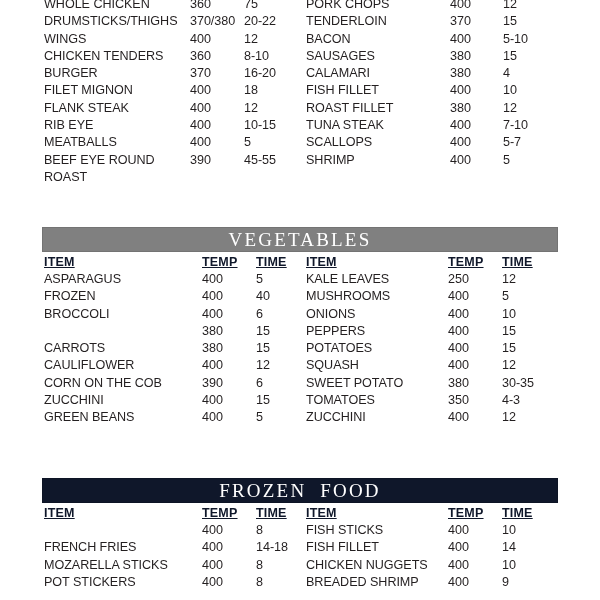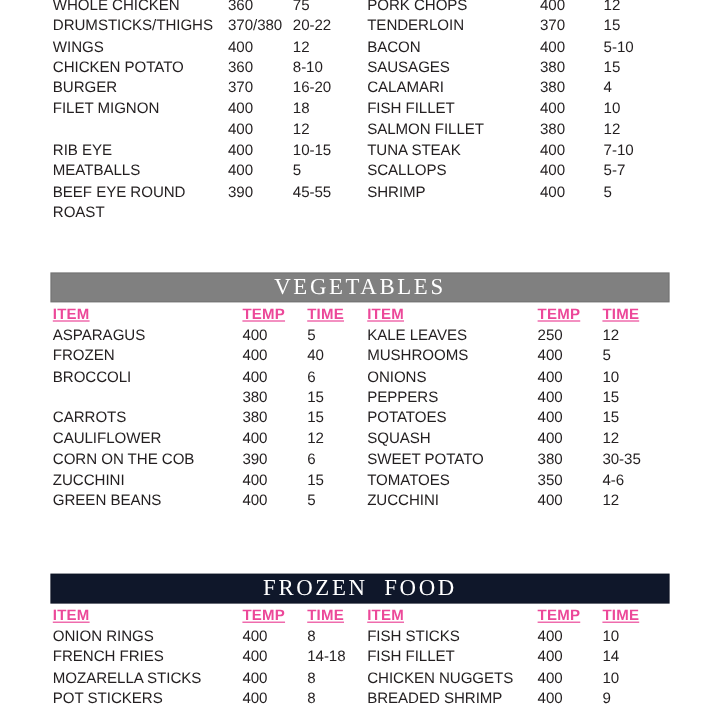--- a/index.html
+++ b/index.html
@@ -56,21 +56,21 @@
   .colhead {
     position: relative;
     height: 16px;
     margin-top: 3px;
   }
   .colhead span {
     position: absolute;
     top: 0;
     font-size: 12.5px;
     font-weight: bold;
-    color: #ec4899;
+    color: #0f172a;
     text-decoration: underline;
     letter-spacing: 0.2px;
     white-space: nowrap;
     text-align: right;
   }
 
   
   .rows {
     position: relative;
   }
@@ -137,21 +137,21 @@
         </div>
         <div class="row">
           <span class="cell c-item-l">WINGS</span>
           <span class="cell c-temp-l">400</span>
           <span class="cell c-time-l">12</span>
           <span class="cell c-item-r">BACON</span>
           <span class="cell c-temp-r">400</span>
           <span class="cell c-time-r">5-10</span>
         </div>
         <div class="row">
-          <span class="cell c-item-l">CHICKEN POTATO</span>
+          <span class="cell c-item-l">CHICKEN TENDERS</span>
           <span class="cell c-temp-l">360</span>
           <span class="cell c-time-l">8-10</span>
           <span class="cell c-item-r">SAUSAGES</span>
           <span class="cell c-temp-r">380</span>
           <span class="cell c-time-r">15</span>
         </div>
         <div class="row">
           <span class="cell c-item-l">BURGER</span>
           <span class="cell c-temp-l">370</span>
           <span class="cell c-time-l">16-20</span>
@@ -161,23 +161,24 @@
         </div>
         <div class="row">
           <span class="cell c-item-l">FILET MIGNON</span>
           <span class="cell c-temp-l">400</span>
           <span class="cell c-time-l">18</span>
           <span class="cell c-item-r">FISH FILLET</span>
           <span class="cell c-temp-r">400</span>
           <span class="cell c-time-r">10</span>
         </div>
         <div class="row">
+          <span class="cell c-item-l">FLANK STEAK</span>
           <span class="cell c-temp-l">400</span>
           <span class="cell c-time-l">12</span>
-          <span class="cell c-item-r">SALMON FILLET</span>
+          <span class="cell c-item-r">ROAST FILLET</span>
           <span class="cell c-temp-r">380</span>
           <span class="cell c-time-r">12</span>
         </div>
         <div class="row">
           <span class="cell c-item-l">RIB EYE</span>
           <span class="cell c-temp-l">400</span>
           <span class="cell c-time-l">10-15</span>
           <span class="cell c-item-r">TUNA STEAK</span>
           <span class="cell c-temp-r">400</span>
           <span class="cell c-time-r">7-10</span>
@@ -266,21 +267,21 @@
           <span class="cell c-item-r">SWEET POTATO</span>
           <span class="cell c-temp-r">380</span>
           <span class="cell c-time-r">30-35</span>
         </div>
         <div class="row">
           <span class="cell c-item-l">ZUCCHINI</span>
           <span class="cell c-temp-l">400</span>
           <span class="cell c-time-l">15</span>
           <span class="cell c-item-r">TOMATOES</span>
           <span class="cell c-temp-r">350</span>
-          <span class="cell c-time-r">4-6</span>
+          <span class="cell c-time-r">4-3</span>
         </div>
         <div class="row">
           <span class="cell c-item-l">GREEN BEANS</span>
           <span class="cell c-temp-l">400</span>
           <span class="cell c-time-l">5</span>
           <span class="cell c-item-r">ZUCCHINI</span>
           <span class="cell c-temp-r">400</span>
           <span class="cell c-time-r">12</span>
         </div>
       </div>
@@ -291,21 +292,20 @@
     <div class="colhead">
       <span class="c-item-l">ITEM</span>
       <span class="c-temp-l">TEMP</span>
       <span class="c-time-l">TIME</span>
       <span class="c-item-r">ITEM</span>
       <span class="c-temp-r">TEMP</span>
       <span class="c-time-r">TIME</span>
     </div>
     <div class="rows">
         <div class="row">
-          <span class="cell c-item-l">ONION RINGS</span>
           <span class="cell c-temp-l">400</span>
           <span class="cell c-time-l">8</span>
           <span class="cell c-item-r">FISH STICKS</span>
           <span class="cell c-temp-r">400</span>
           <span class="cell c-time-r">10</span>
         </div>
         <div class="row">
           <span class="cell c-item-l">FRENCH FRIES</span>
           <span class="cell c-temp-l">400</span>
           <span class="cell c-time-l">14-18</span>

